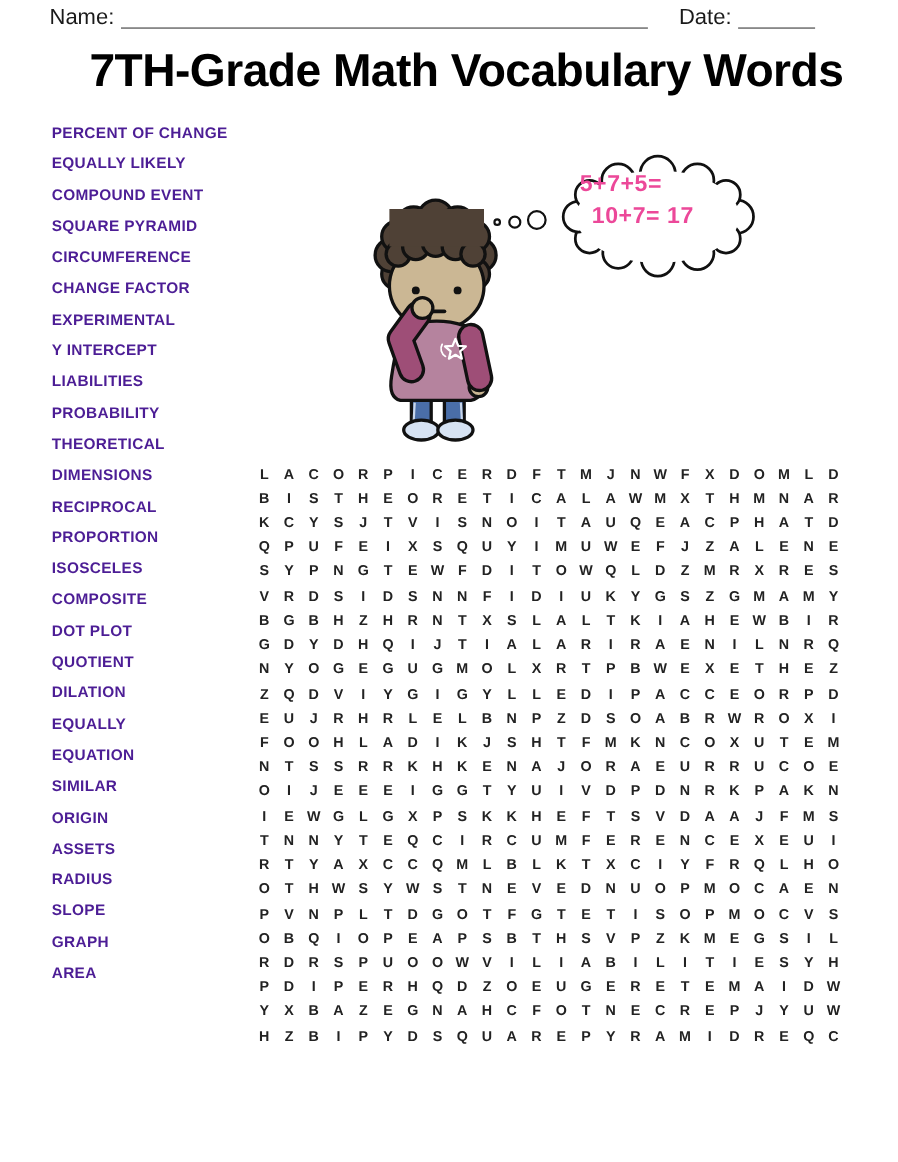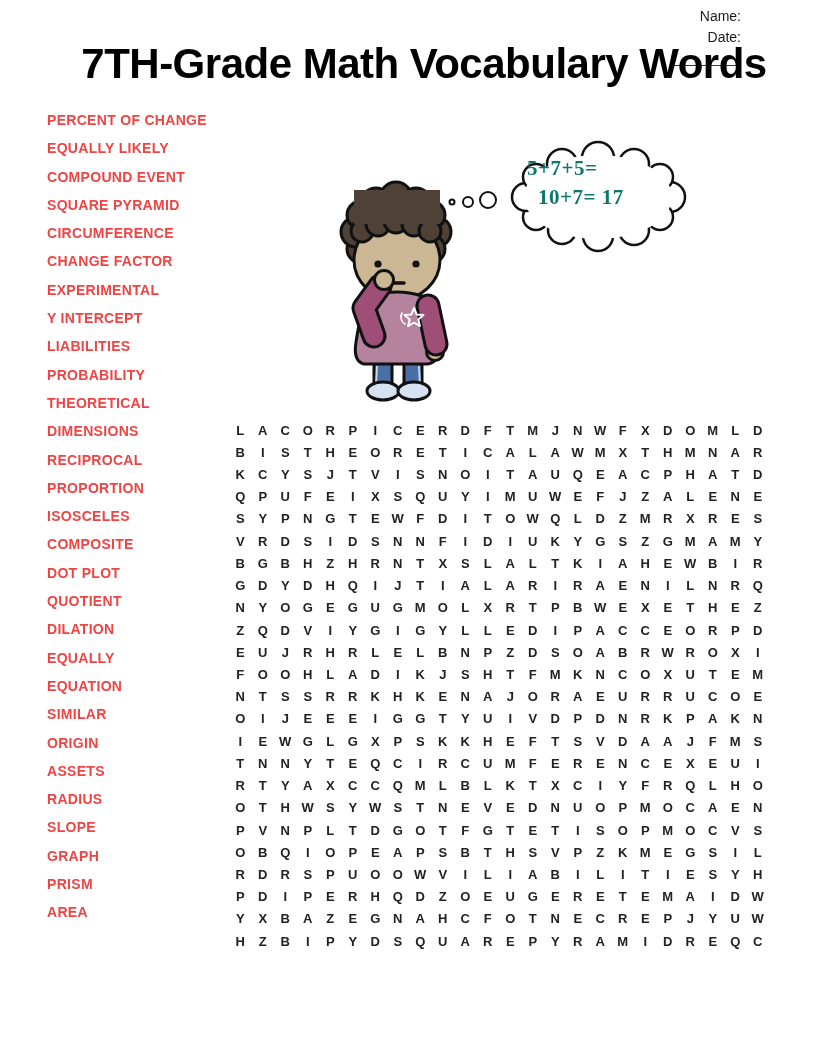--- a/index.html
+++ b/index.html
@@ -5,58 +5,58 @@
   html,body { margin:0; padding:0; background:#ffffff; }
   #page {
     position:relative; width:816px; height:1056px; background:#ffffff;
     font-family:"Liberation Sans","DejaVu Sans",sans-serif; color:#1a1a1a;
     overflow:hidden;
   }
 
   
   .topline {
     position:absolute; left:45px; top:6px; width:696px;
-    display:flex; align-items:flex-end; font-size:14px;flex-direction:column;
+    display:flex; align-items:flex-end; font-size:20px;
   }
   .topline .lbl { line-height:20px; white-space:nowrap; }
   .blank { border-bottom:1.5px solid #3a3a3a; height:18px; }
   .blank.name { flex:1; margin:0 28px 0 6px; }
   .blank.date { width:70px; margin-left:6px; }
 
   
   .title {
     position:absolute; top:40px; left:16px; width:100%;
     text-align:center; font-size:42px; font-weight:600;
     letter-spacing:-0.5px; color:#000;
   }
 
   
   .words { position:absolute; left:47px; top:106px; }
   .word {
     height:28.3px; line-height:28.3px; font-size:14px; font-weight:600;
-    letter-spacing:0.3px; white-space:nowrap; color:#ef4444;
+    letter-spacing:0.3px; white-space:nowrap; color:#4c1d95;
   }
 
   
   .grid {
     position:absolute; left:229px; top:419px;
     display:grid; grid-template-columns:repeat(24, 22.5px);
     grid-auto-rows:22.22px;
   }
   .cell {
     display:flex; align-items:center; justify-content:center;
     font-size:13px; font-weight:600; color:#222;
   }
 
   
   .char-svg { position:absolute; left:328px; top:176px; width:144px; height:230px; }
   .bubble-svg { position:absolute; left:438px; top:133px; width:270px; height:135px; }
   .bubble-text {
-    position:absolute; font-size:21px; font-weight:600; color:#0f766e;
-    letter-spacing:0.5px; white-space:nowrap;font-family:Liberation Serif, serif;
+    position:absolute; font-size:21px; font-weight:600; color:#ec4899;
+    letter-spacing:0.5px; white-space:nowrap;
   }
   .bubble-line1 { left:527px; top:156px; }
   .bubble-line2 { left:538px; top:185px; }
 </style>
 </head>
 <body>
 
 <div id="page">
 
   <div class="topline">
@@ -89,21 +89,20 @@
       <div class="word">QUOTIENT</div>
       <div class="word">DILATION</div>
       <div class="word">EQUALLY</div>
       <div class="word">EQUATION</div>
       <div class="word">SIMILAR</div>
       <div class="word">ORIGIN</div>
       <div class="word">ASSETS</div>
       <div class="word">RADIUS</div>
       <div class="word">SLOPE</div>
       <div class="word">GRAPH</div>
-      <div class="word">PRISM</div>
       <div class="word">AREA</div>
     </div>
 
   <svg class="char-svg" viewBox="0 0 144 230">
     <g stroke="#111111" stroke-width="3">
       <circle cx="108" cy="56" r="15" fill="#4f4136"></circle>
       <circle cx="103" cy="73" r="14" fill="#4f4136"></circle>
       <circle cx="88" cy="85" r="15" fill="#4f4136"></circle>
       <circle cx="68" cy="90" r="15" fill="#4f4136"></circle>
       <circle cx="48" cy="85" r="15" fill="#4f4136"></circle>

